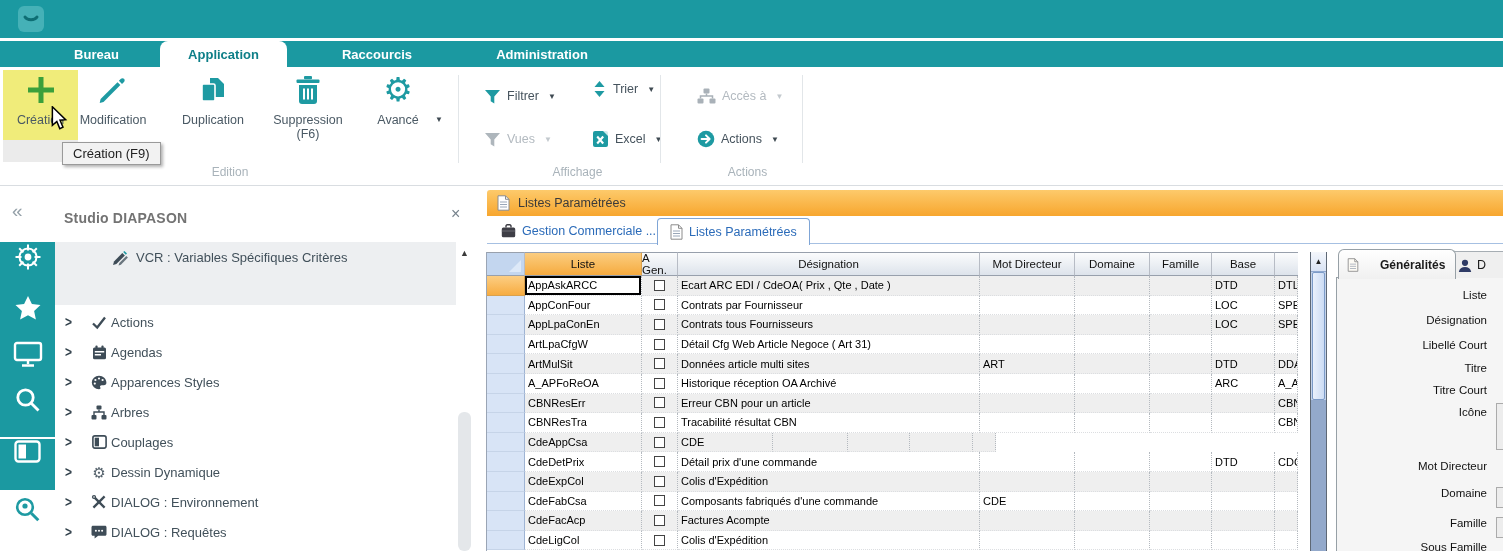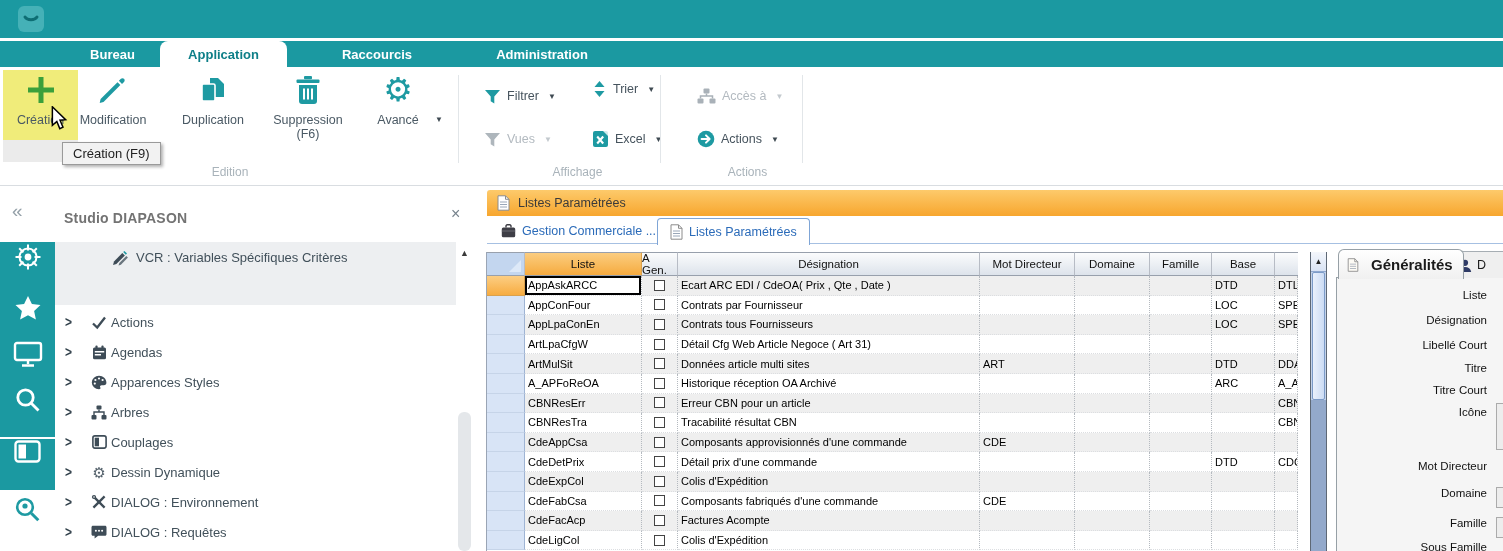--- a/index.html
+++ b/index.html
@@ -80,44 +80,44 @@
   .vscroll{position:absolute;left:823px;top:0;width:17px;height:299px;background:#C4D3EA;box-sizing:border-box;
            border-left:1px solid #5E6875;border-right:1px solid #5E6875;}
   .vs-up{position:absolute;left:0;top:0;width:15px;height:19px;background:linear-gradient(#F4F7FC,#D9E3F4);
          border-bottom:1px solid #8FA8CF;display:flex;align-items:center;justify-content:center;font-size:8px;color:#222;}
   .vs-thumb{position:absolute;left:1px;top:20px;width:13px;height:128px;background:linear-gradient(90deg,#EAF1FC,#CCDCF4);
             border:1px solid #7C9BC8;border-radius:2px;box-sizing:border-box;}
   .vs-below{position:absolute;left:0;top:148px;width:15px;bottom:0;background:#93A9CB;}
   
   .panel{position:absolute;left:1332px;top:244px;width:171px;height:307px;}
   .pframe{position:absolute;left:4px;top:33px;width:220px;height:290px;background:#F5F5F5;border:1px solid #97A0A6;box-sizing:border-box;}
-  .ptab1{position:absolute;left:6px;top:5px;height:29px;display:flex;align-items:center;gap:12px;padding:0 10px 0 8px;
+  .ptab1{position:absolute;left:6px;top:5px;height:29px;display:flex;align-items:center;gap:21px;padding:0 10px 0 8px;
          background:linear-gradient(#FFFFFF,#F0F0F0);border:1px solid #97A0A6;border-bottom:none;border-radius:6px 6px 0 0;
-         font-weight:bold;font-size:15px;color:#1A1A1A;z-index:3;}
+         font-weight:bold;font-size:12px;color:#1A1A1A;z-index:3;}
   .ptab2{position:absolute;left:117px;top:7px;height:27px;display:flex;align-items:center;gap:5px;padding:0 8px;
          background:#EFEFEF;border:1px solid #A6ADB3;border-bottom:none;border-radius:6px 6px 0 0;
          font-size:12.5px;color:#1A1A1A;z-index:2;width:70px;box-sizing:border-box;}
   .plabel{position:absolute;right:16px;width:140px;text-align:right;font-size:11.5px;color:#111;z-index:4;}
   .sliver{position:absolute;right:0;width:7px;background:#EDEDED;border:1px solid #ABABAB;border-right:none;z-index:4;box-sizing:border-box;}
 </style>
 </head>
 <body>
 
 <div class="screen">
 
   <div class="topbar">
     <div class="appicon"><svg width="26" height="26" viewBox="0 0 26 26">
           <rect width="26" height="26" rx="6" fill="#45B1B7"></rect>
           <path d="M7 11c2.2 3.6 9.8 3.6 12 0" stroke="#0E6E74" stroke-width="3" fill="none" stroke-linecap="round"></path>
         </svg></div>
   </div>
   <div class="topsep"></div>
 
   <div class="tabbar">
-    <div class="rtab" style="left:60px;width:105px;">Bureau</div>
+    <div class="rtab" style="left:44px;width:105px;">Bureau</div>
     <div class="rtab active" style="left:160px;width:127px;">Application</div>
     <div class="rtab" style="left:318px;width:118px;">Raccourcis</div>
     <div class="rtab" style="left:468px;width:148px;">Administration</div>
   </div>
 
   <div class="ribbon">
 
     <div class="bigbtn creation" style="left:3px;width:75px;">
       <span class="bicon">
           <svg width="34" height="34" viewBox="0 0 34 34">
@@ -568,21 +568,20 @@
           <div class="c w-fam"></div>
           <div class="c w-base"></div>
           <div class="c w-extra">CBNR</div>
         </div>
         <div class="grow shade">
           <div class="rh"></div>
           <div class="c w-liste">CdeAppCsa</div>
           <div class="c w-agen">
             <span class="cb"></span>
           </div>
-          <div class="c w-desig">Composants approvisionnés d'une commande</div>
           <div class="c w-mot">CDE</div>
           <div class="c w-dom"></div>
           <div class="c w-fam"></div>
           <div class="c w-base"></div>
           <div class="c w-extra"></div>
         </div>
         <div class="grow">
           <div class="rh"></div>
           <div class="c w-liste">CdeDetPrix</div>
           <div class="c w-agen">

